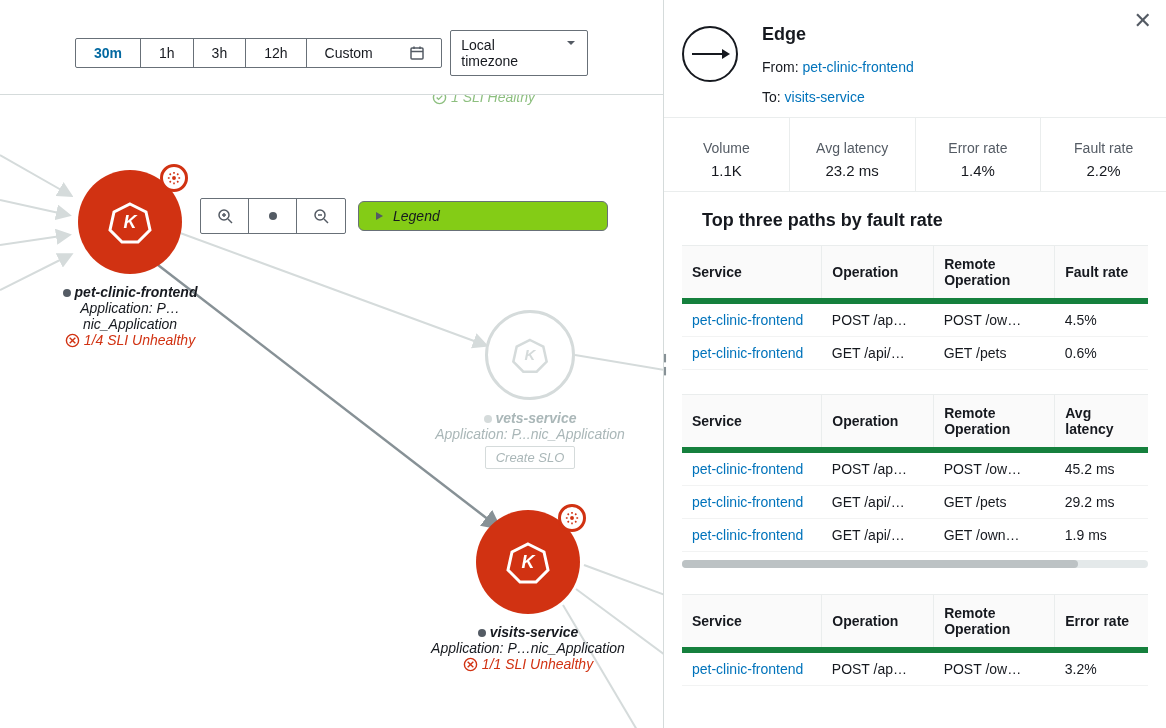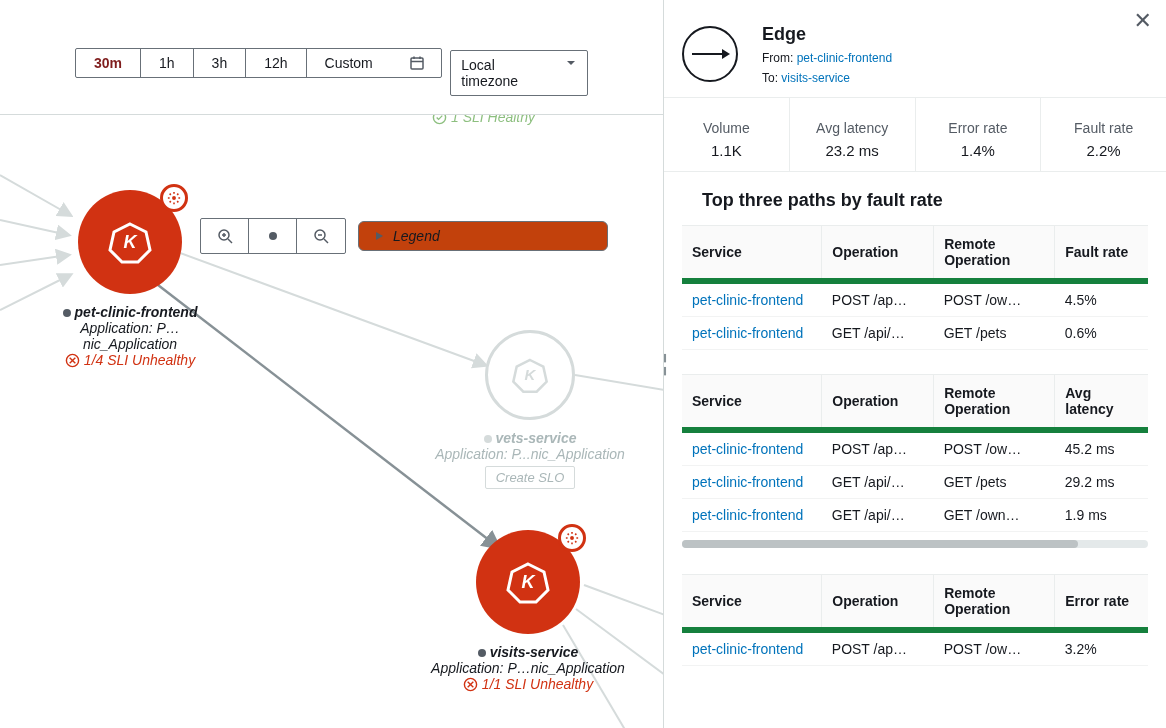--- a/index.html
+++ b/index.html
@@ -9,48 +9,48 @@
 
 .app { display: flex; width: 100%; height: 100%; }
 .left { flex: 1; position: relative; border-right: 1px solid #d5dbdb; display: flex; flex-direction: column; }
 .right { width: 502px; display: flex; flex-direction: column; overflow-y: auto; }
 
 
 .topbar { padding: 30px 75px 18px 75px; border-bottom: 1px solid #d5dbdb; display: flex; gap: 8px; align-items: center; }
 .range-group { display: flex; border: 1px solid #687078; border-radius: 2px; overflow: hidden; }
 .range-item { padding: 6px 18px; font-size: 14px; cursor: pointer; border-right: 1px solid #687078; display: flex; align-items: center; gap: 6px; }
 .range-item:last-child { border-right: none; gap: 36px; }
-.range-item.active { color: #7f1d1d; font-weight: 600; }
-.tz-select { border: 1px solid #687078; border-radius: 2px; padding: 6px 10px; display: flex; align-items: flex-start; gap: 10px; cursor: pointer; margin-top: 20px; }
+.range-item.active { color: #0369a1; font-weight: 600; }
+.tz-select { border: 1px solid #687078; border-radius: 2px; padding: 6px 10px; display: flex; align-items: flex-start; gap: 10px; cursor: pointer; }
 
 
 .canvas-controls { position: absolute; top: 103px; left: 200px; display: flex; gap: 12px; align-items: center; }
 .zoom-group { display: flex; border: 1px solid #687078; border-radius: 2px; overflow: hidden; background:#fff; }
 .zoom-btn { width: 48px; height: 34px; border-right: 1px solid #687078; display: flex; align-items: center; justify-content: center; cursor: pointer; }
 .zoom-btn:last-child { border-right: none; }
-.legend-btn { border: 1px solid #687078; border-radius: 6px; padding: 6px 14px; display: flex; align-items: center; gap: 8px; cursor: pointer; background:#c2410c; width: 250px; }
+.legend-btn { border: 1px solid #687078; border-radius: 6px; padding: 6px 14px; display: flex; align-items: center; gap: 8px; cursor: pointer; background:#84cc16; width: 250px; }
 
 
 .canvas { flex: 1; position: relative; background: #fff; overflow: hidden; font-style: italic; }
 .node { position: absolute; text-align: center; }
 .node-circle { width: 104px; height: 104px; border-radius: 50%; background: #d13212; display: flex; align-items: center; justify-content: center; margin: 0 auto; position: relative; }
 .node-ghost .node-circle { width: 90px; height: 90px; background: #fff; border: 3px solid #d5dbdb; }
 .node-badge { position: absolute; top: -6px; right: -6px; width: 28px; height: 28px; border-radius: 50%; background: #fff; border: 3px solid #d13212; display:flex; align-items:center; justify-content:center; color:#d13212; }
 .node-label { margin-top: 10px; font-size: 14px; }
 .node-label .title { font-weight: 700; }
 .node-label .status { color: #d13212; display: inline-flex; align-items: center; gap: 4px; }
 .dot { display:inline-block; width:8px; height:8px; border-radius:50%; background:#545b64; margin-right:4px; vertical-align:middle;}
 .ghost-btn { border:1px solid #d5dbdb; border-radius:2px; padding:3px 10px; color:#aab7b8; display:inline-block; margin-top:4px; font-size:13px;}
 .ghost-text { color:#aab7b8; }
 
 
 .panel-head { padding: 24px 18px 12px 18px; display:flex; align-items:flex-start; gap: 24px; border-bottom: 1px solid #eaeded; position:relative;}
 .edge-icon { width:56px; height:56px; border:2px solid #16191f; border-radius:50%; display:flex; align-items:center; justify-content:center; flex-shrink:0; margin-top:2px;}
 .panel-head h2 { font-size: 18px; font-weight: 700; }
-.panel-head .meta { font-size: 12px; margin-top: 6px; }
+.panel-head .meta { font-size: 14px; margin-top: 14px; }
 .close-btn { position:absolute; top:10px; right:14px; font-size:22px; color:#545b64; cursor:pointer; line-height:1;}
 
 .stats-row { display:flex; border-bottom:1px solid #eaeded; }
 .stat { flex:1; padding:10px 0 12px; text-align:center; border-right:1px solid #eaeded;}
 .stat:last-child { border-right:none; }
 .stat .label { color:#545b64; font-size:14px;margin-top:12px; }
 .stat .value { font-size:15px; margin-top:6px; }
 
 .section { padding: 18px 18px 6px 18px; }
 .section h3 { font-size:18px; font-weight:700; margin-bottom: 14px; margin-left: 20px;}

